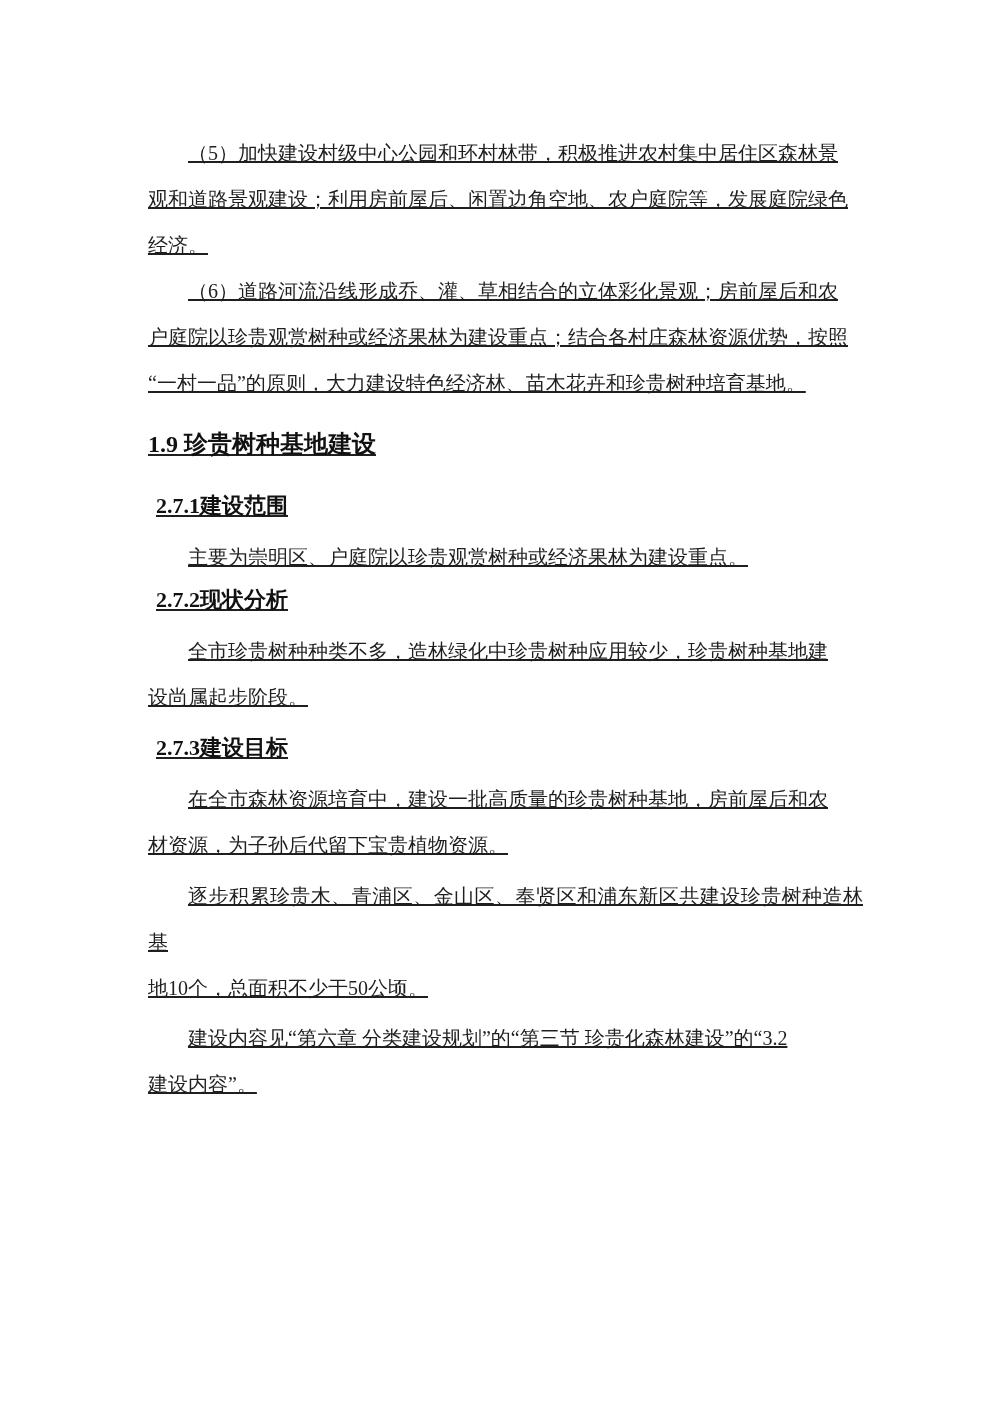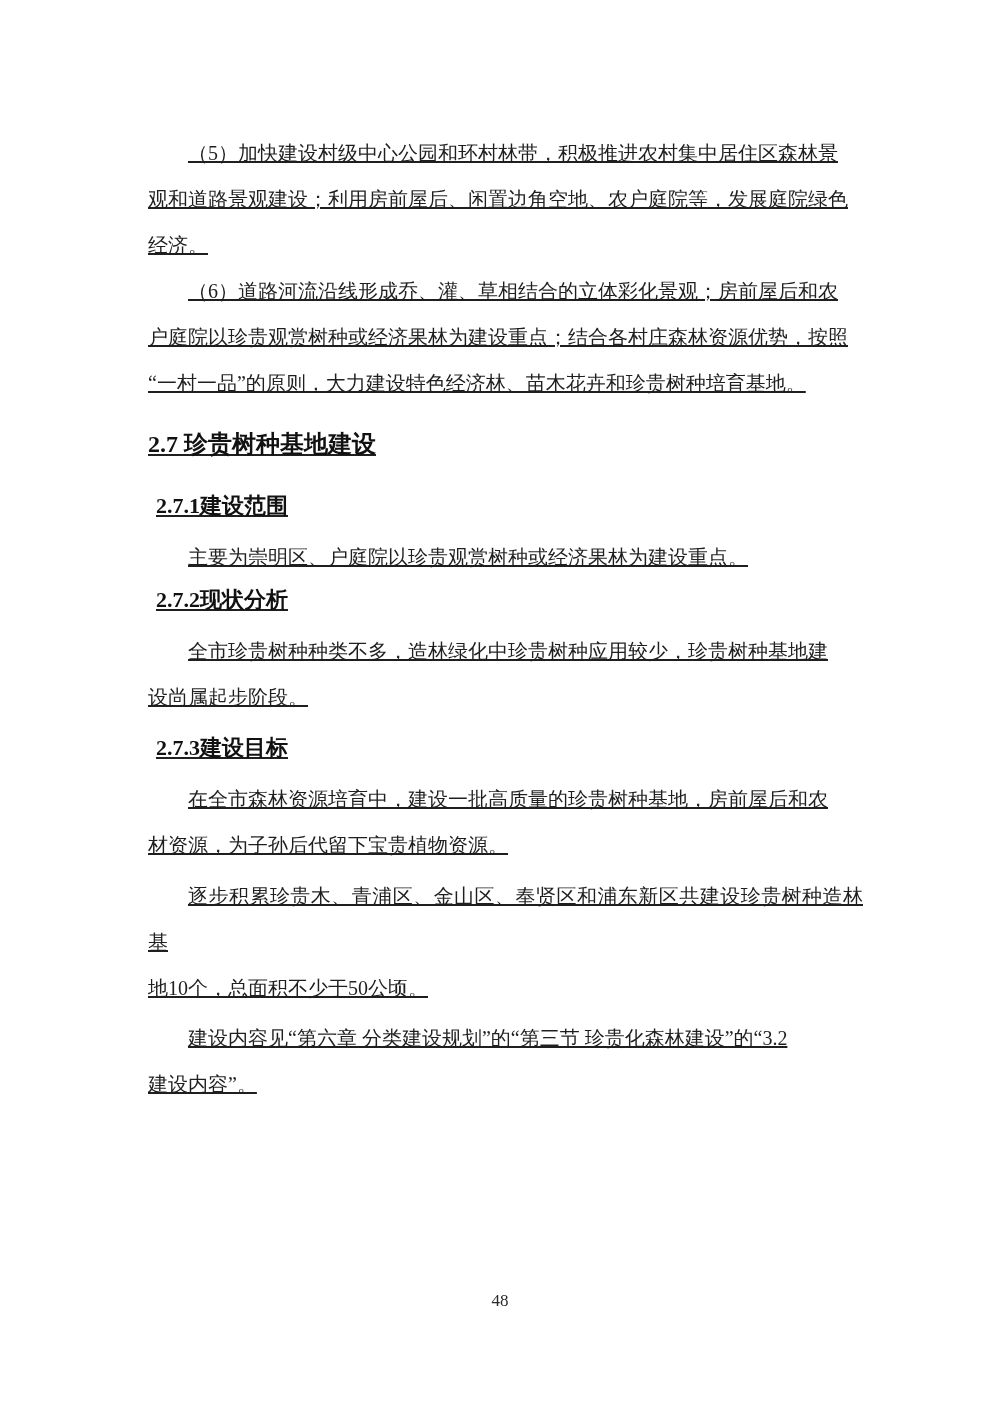--- a/index.html
+++ b/index.html
@@ -61,29 +61,28 @@
 <body>
 
 <div class="page">
   <div class="doc">
     <p class="para" style="margin-top:0">（5）加快建设村级中心公园和环村林带，积极推进农村集中居住区森林景
 观和道路景观建设；利用房前屋后、闲置边角空地、农户庭院等，发展庭院绿色
 经济。</p>
     <p class="para" style="margin-top:0">（6）道路河流沿线形成乔、灌、草相结合的立体彩化景观；房前屋后和农
 户庭院以珍贵观赏树种或经济果林为建设重点；结合各村庄森林资源优势，按照
 “一村一品”的原则，大力建设特色经济林、苗木花卉和珍贵树种培育基地。</p>
-    <h2 class="h1" style="margin-top:15px">2.7 珍贵树种基地建设</h2>
+    <h2 class="h1" style="margin-top:15px">1.9 珍贵树种基地建设</h2>
     <h3 class="h2" style="margin-top:19px">2.7.1建设范围</h3>
     <p class="para" style="margin-top:8px">主要为崇明区、户庭院以珍贵观赏树种或经济果林为建设重点。</p>
     <h3 class="h2" style="margin-top:0">2.7.2现状分析</h3>
     <p class="para" style="margin-top:4px">全市珍贵树种种类不多，造林绿化中珍贵树种应用较少，珍贵树种基地建
 设尚属起步阶段。</p>
     <h3 class="h2" style="margin-top:8px">2.7.3建设目标</h3>
     <p class="para" style="margin-top:1px">在全市森林资源培育中，建设一批高质量的珍贵树种基地，房前屋后和农
 材资源，为子孙后代留下宝贵植物资源。</p>
     <p class="para" style="margin-top:5px">逐步积累珍贵木、青浦区、金山区、奉贤区和浦东新区共建设珍贵树种造林基
 地10个，总面积不少于50公顷。</p>
     <p class="para" style="margin-top:4px">建设内容见“第六章 分类建设规划”的“第三节 珍贵化森林建设”的“3.2
 建设内容”。</p>
   </div>
 
-  <div class="pagenum">48</div>
 </div>
 
 </body></html>

